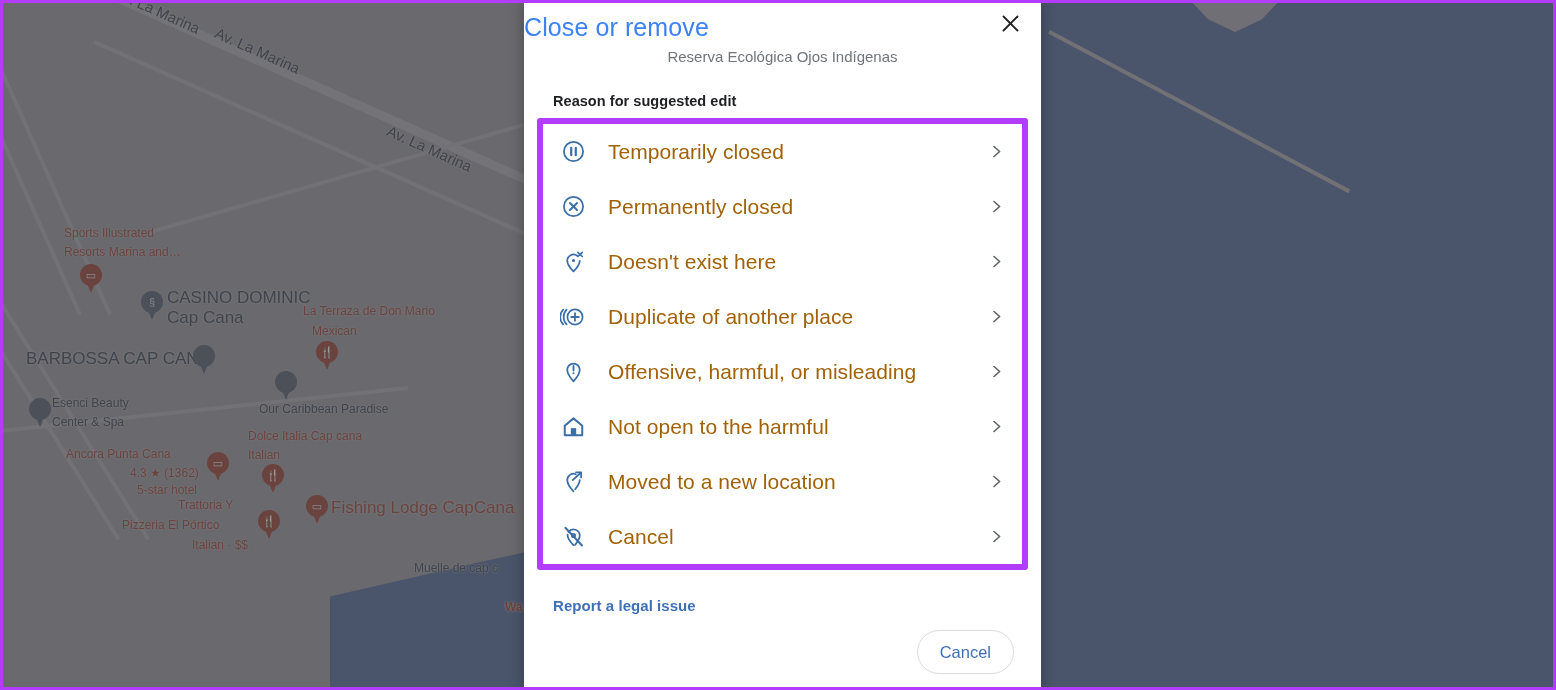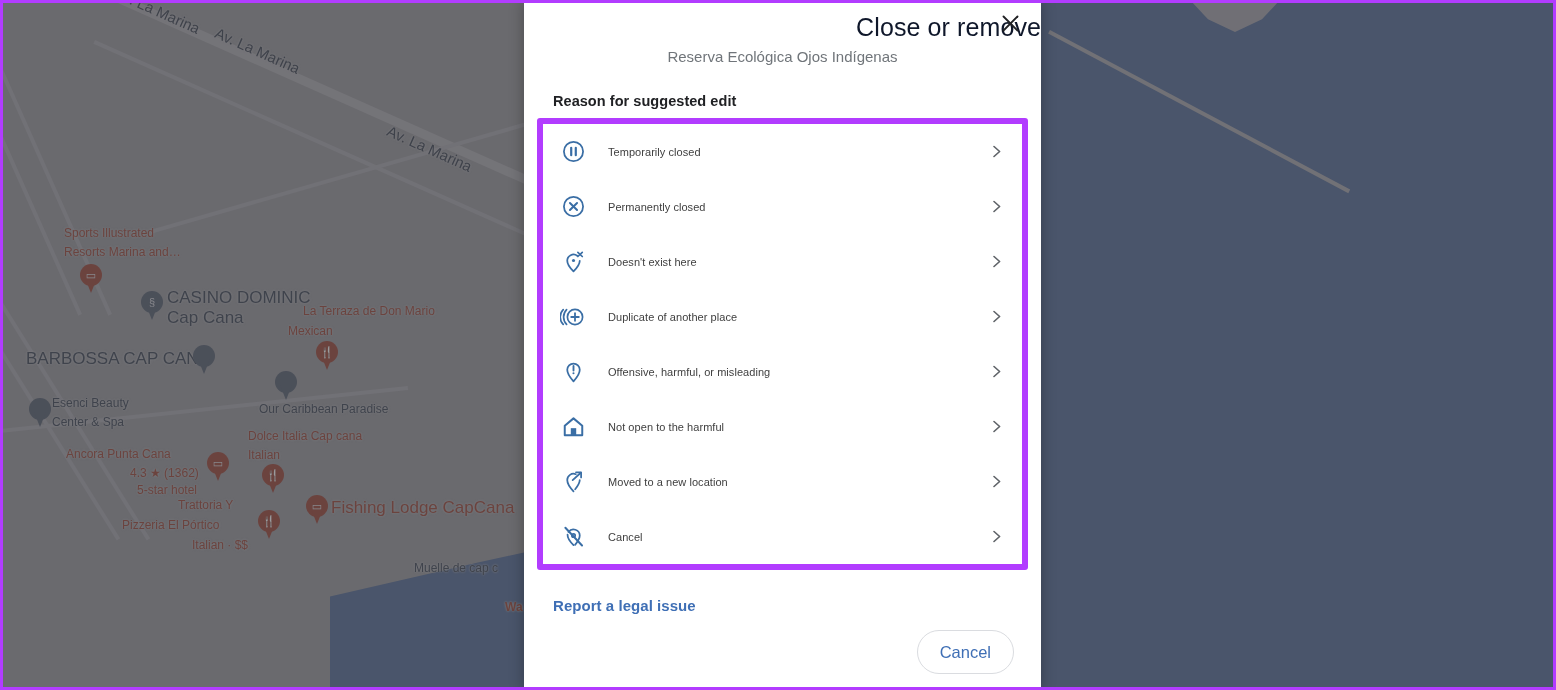--- a/index.html
+++ b/index.html
@@ -95,23 +95,23 @@
     background:#fff;
     z-index:30;
     box-shadow:0 1px 14px rgba(0,0,0,.30);
     display:flex;flex-direction:column;
   }
   .dlg-header{
     position:relative;
     padding:12px 0 0 0;
   }
   .dlg-title{
-    text-align:right;
+    text-align:left;
     font-size:25px;
-    color:#0f172a;
+    color:#3b82f6;
     font-weight:400;
     letter-spacing:.1px;
     line-height:30px;
   }
   .dlg-subtitle{
     text-align:center;
     font-size:15px;
     color:#70757a;
     margin-top:5px;
     line-height:20px;
@@ -149,22 +149,22 @@
     background:#fff;
   }
   .opt-icon{
     width:40px;flex:0 0 40px;
     display:flex;align-items:center;justify-content:center;
     color:#3a6ea5;
   }
   .opt-icon svg{display:block;}
   .opt-label{
     flex:1 1 auto;
-    font-size:11px;
-    color:#404040;
+    font-size:21px;
+    color:#a16207;
     padding-left:15px;
     letter-spacing:.05px;
   }
   .opt-chevron{
     flex:0 0 24px;
     display:flex;align-items:center;justify-content:center;
     color:#5f6368;
   }
 
   .legal-link{
@@ -228,21 +228,21 @@
 
   <div class="pin gray" style="left:141px;top:291px;">
     <div class="head"></div>
       <div class="tip"></div>
       <div class="glyph">§</div>
   </div>
   <div class="maplabel big" style="left:167px;top:288px;">CASINO DOMINIC</div>
   <div class="maplabel big" style="left:167px;top:308px;">Cap Cana</div>
 
   <div class="maplabel red poi" style="left:303px;top:304px;">La Terraza de Don Mario</div>
-  <div class="maplabel red sub" style="left:288px;top:324px;">Mexican</div>
+  <div class="maplabel red sub" style="left:312px;top:324px;">Mexican</div>
   <div class="pin red" style="left:316px;top:341px;">
     <div class="head"></div>
       <div class="tip"></div>
       <div class="glyph">🍴</div>
   </div>
 
   <div class="maplabel big" style="left:26px;top:349px;">BARBOSSA CAP CANA</div>
   <div class="pin gray" style="left:193px;top:345px;">
     <div class="head"></div>
       <div class="tip"></div>

